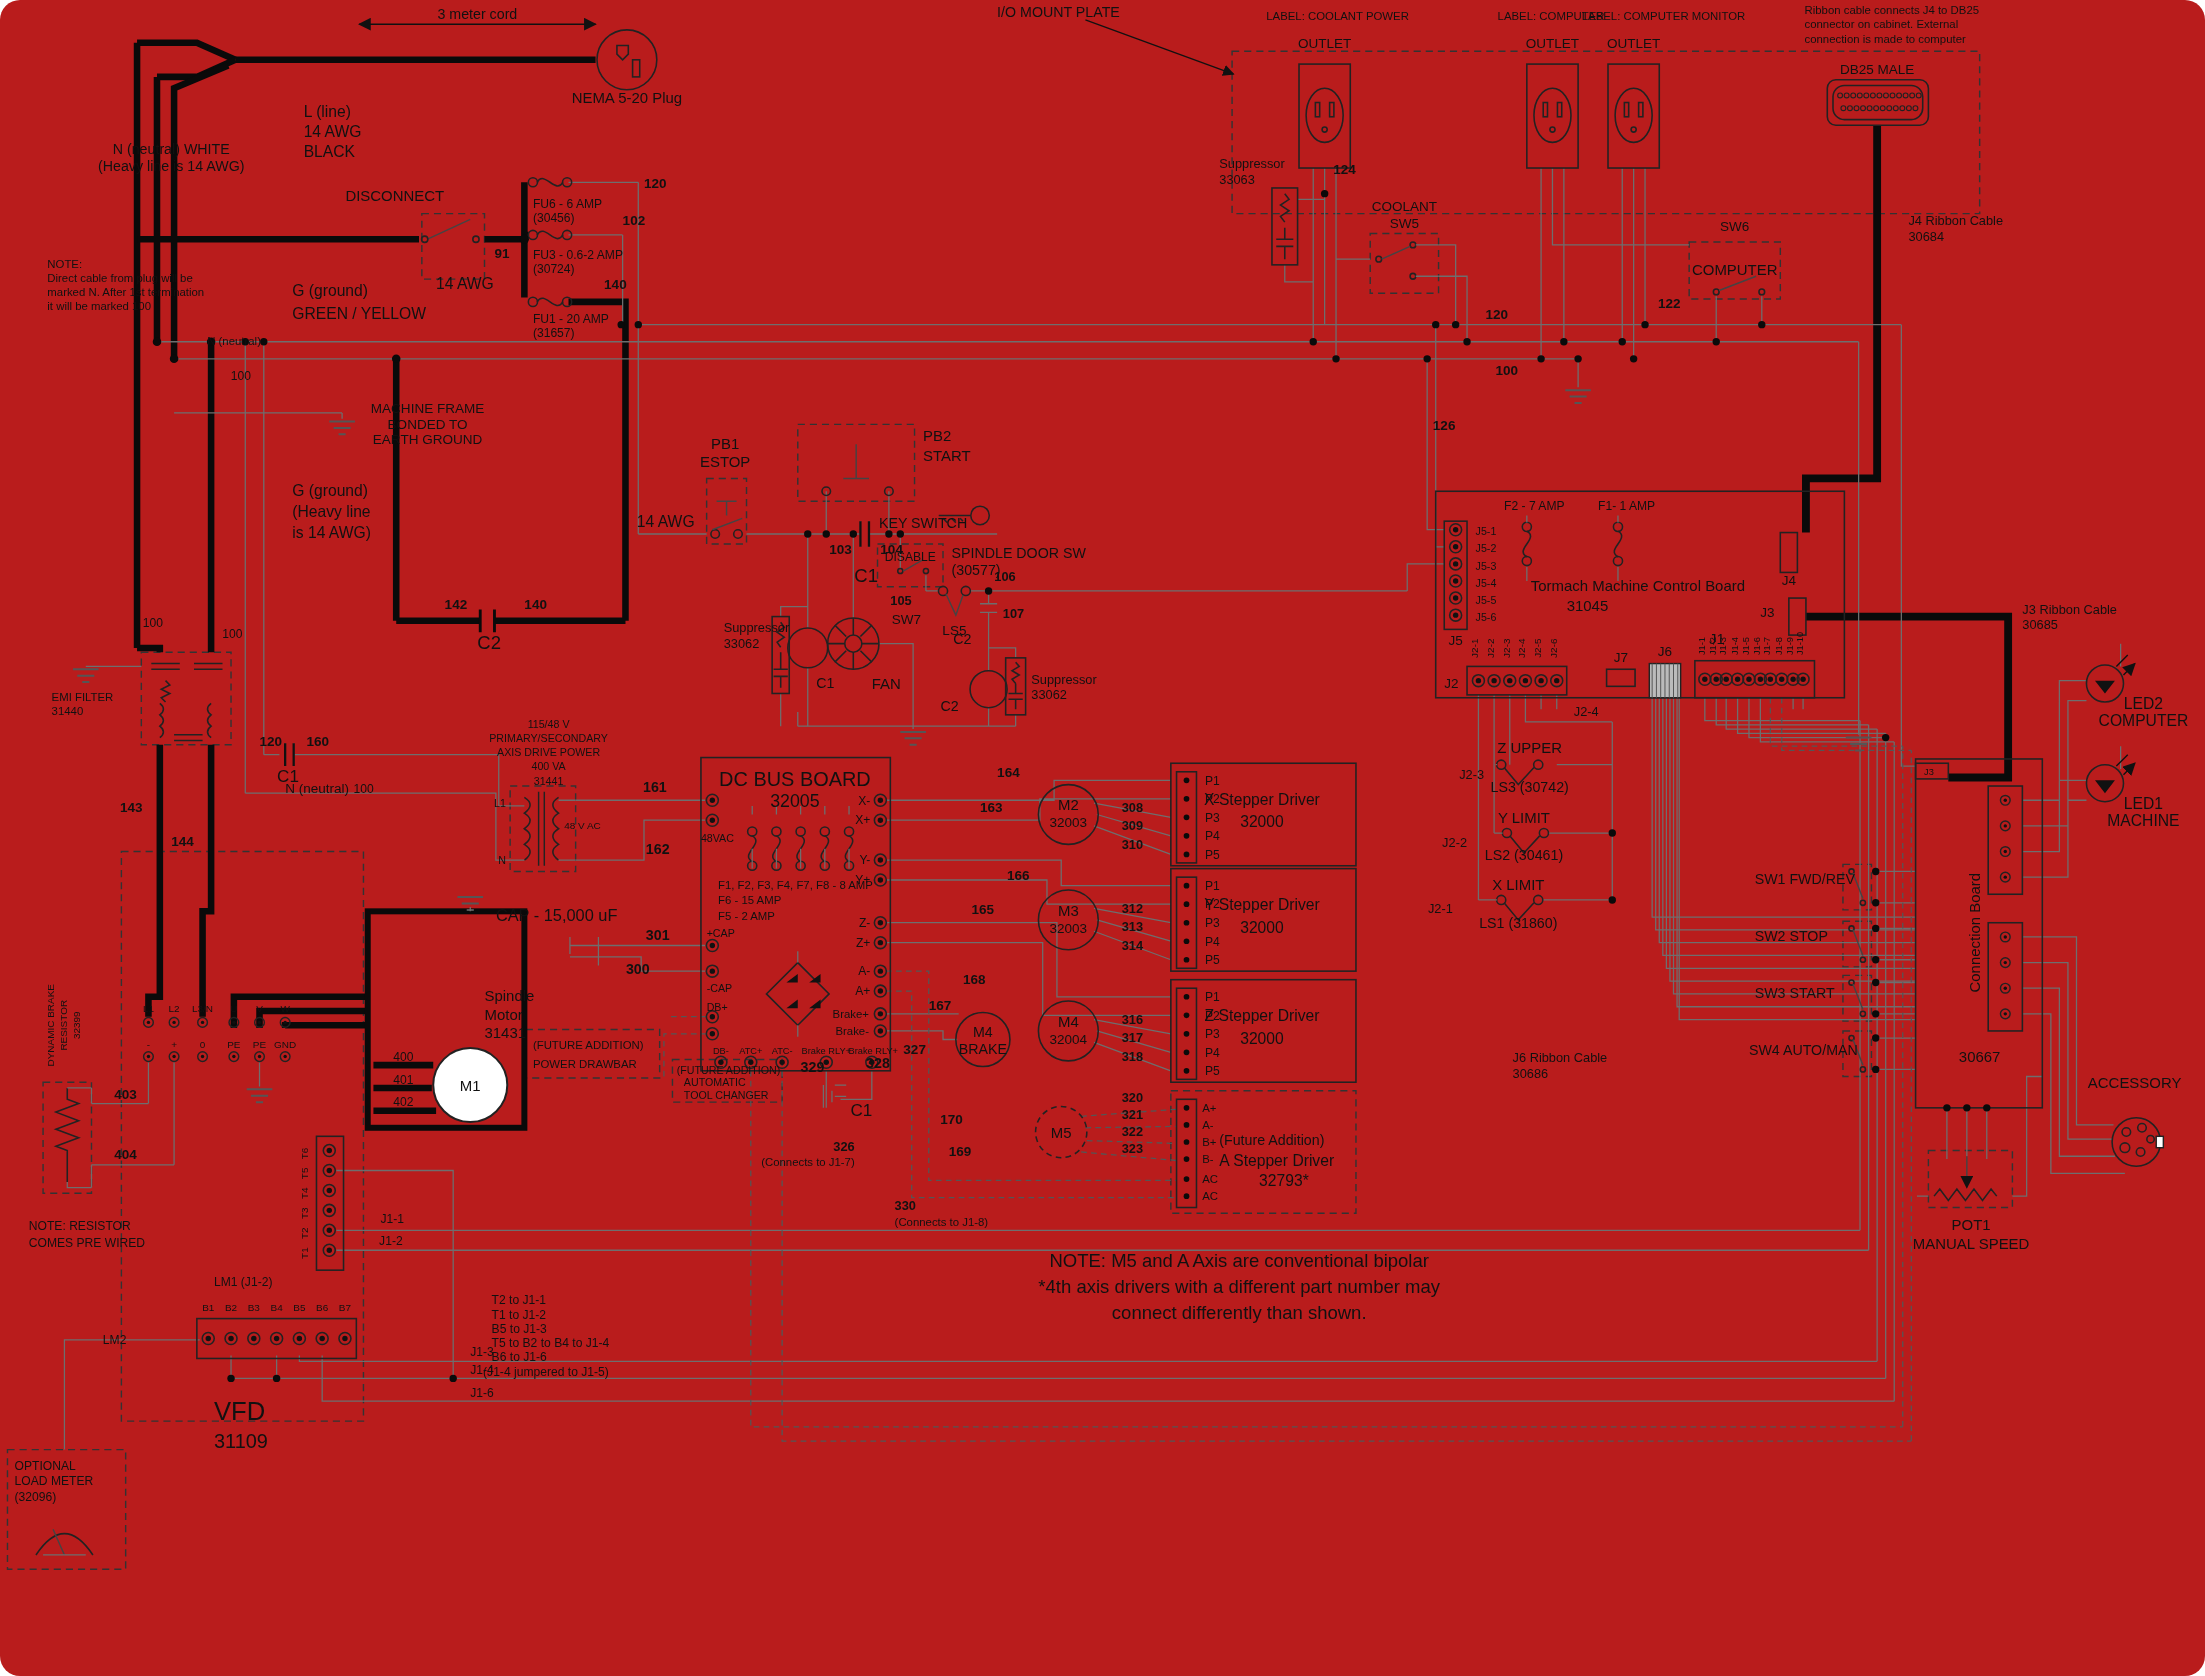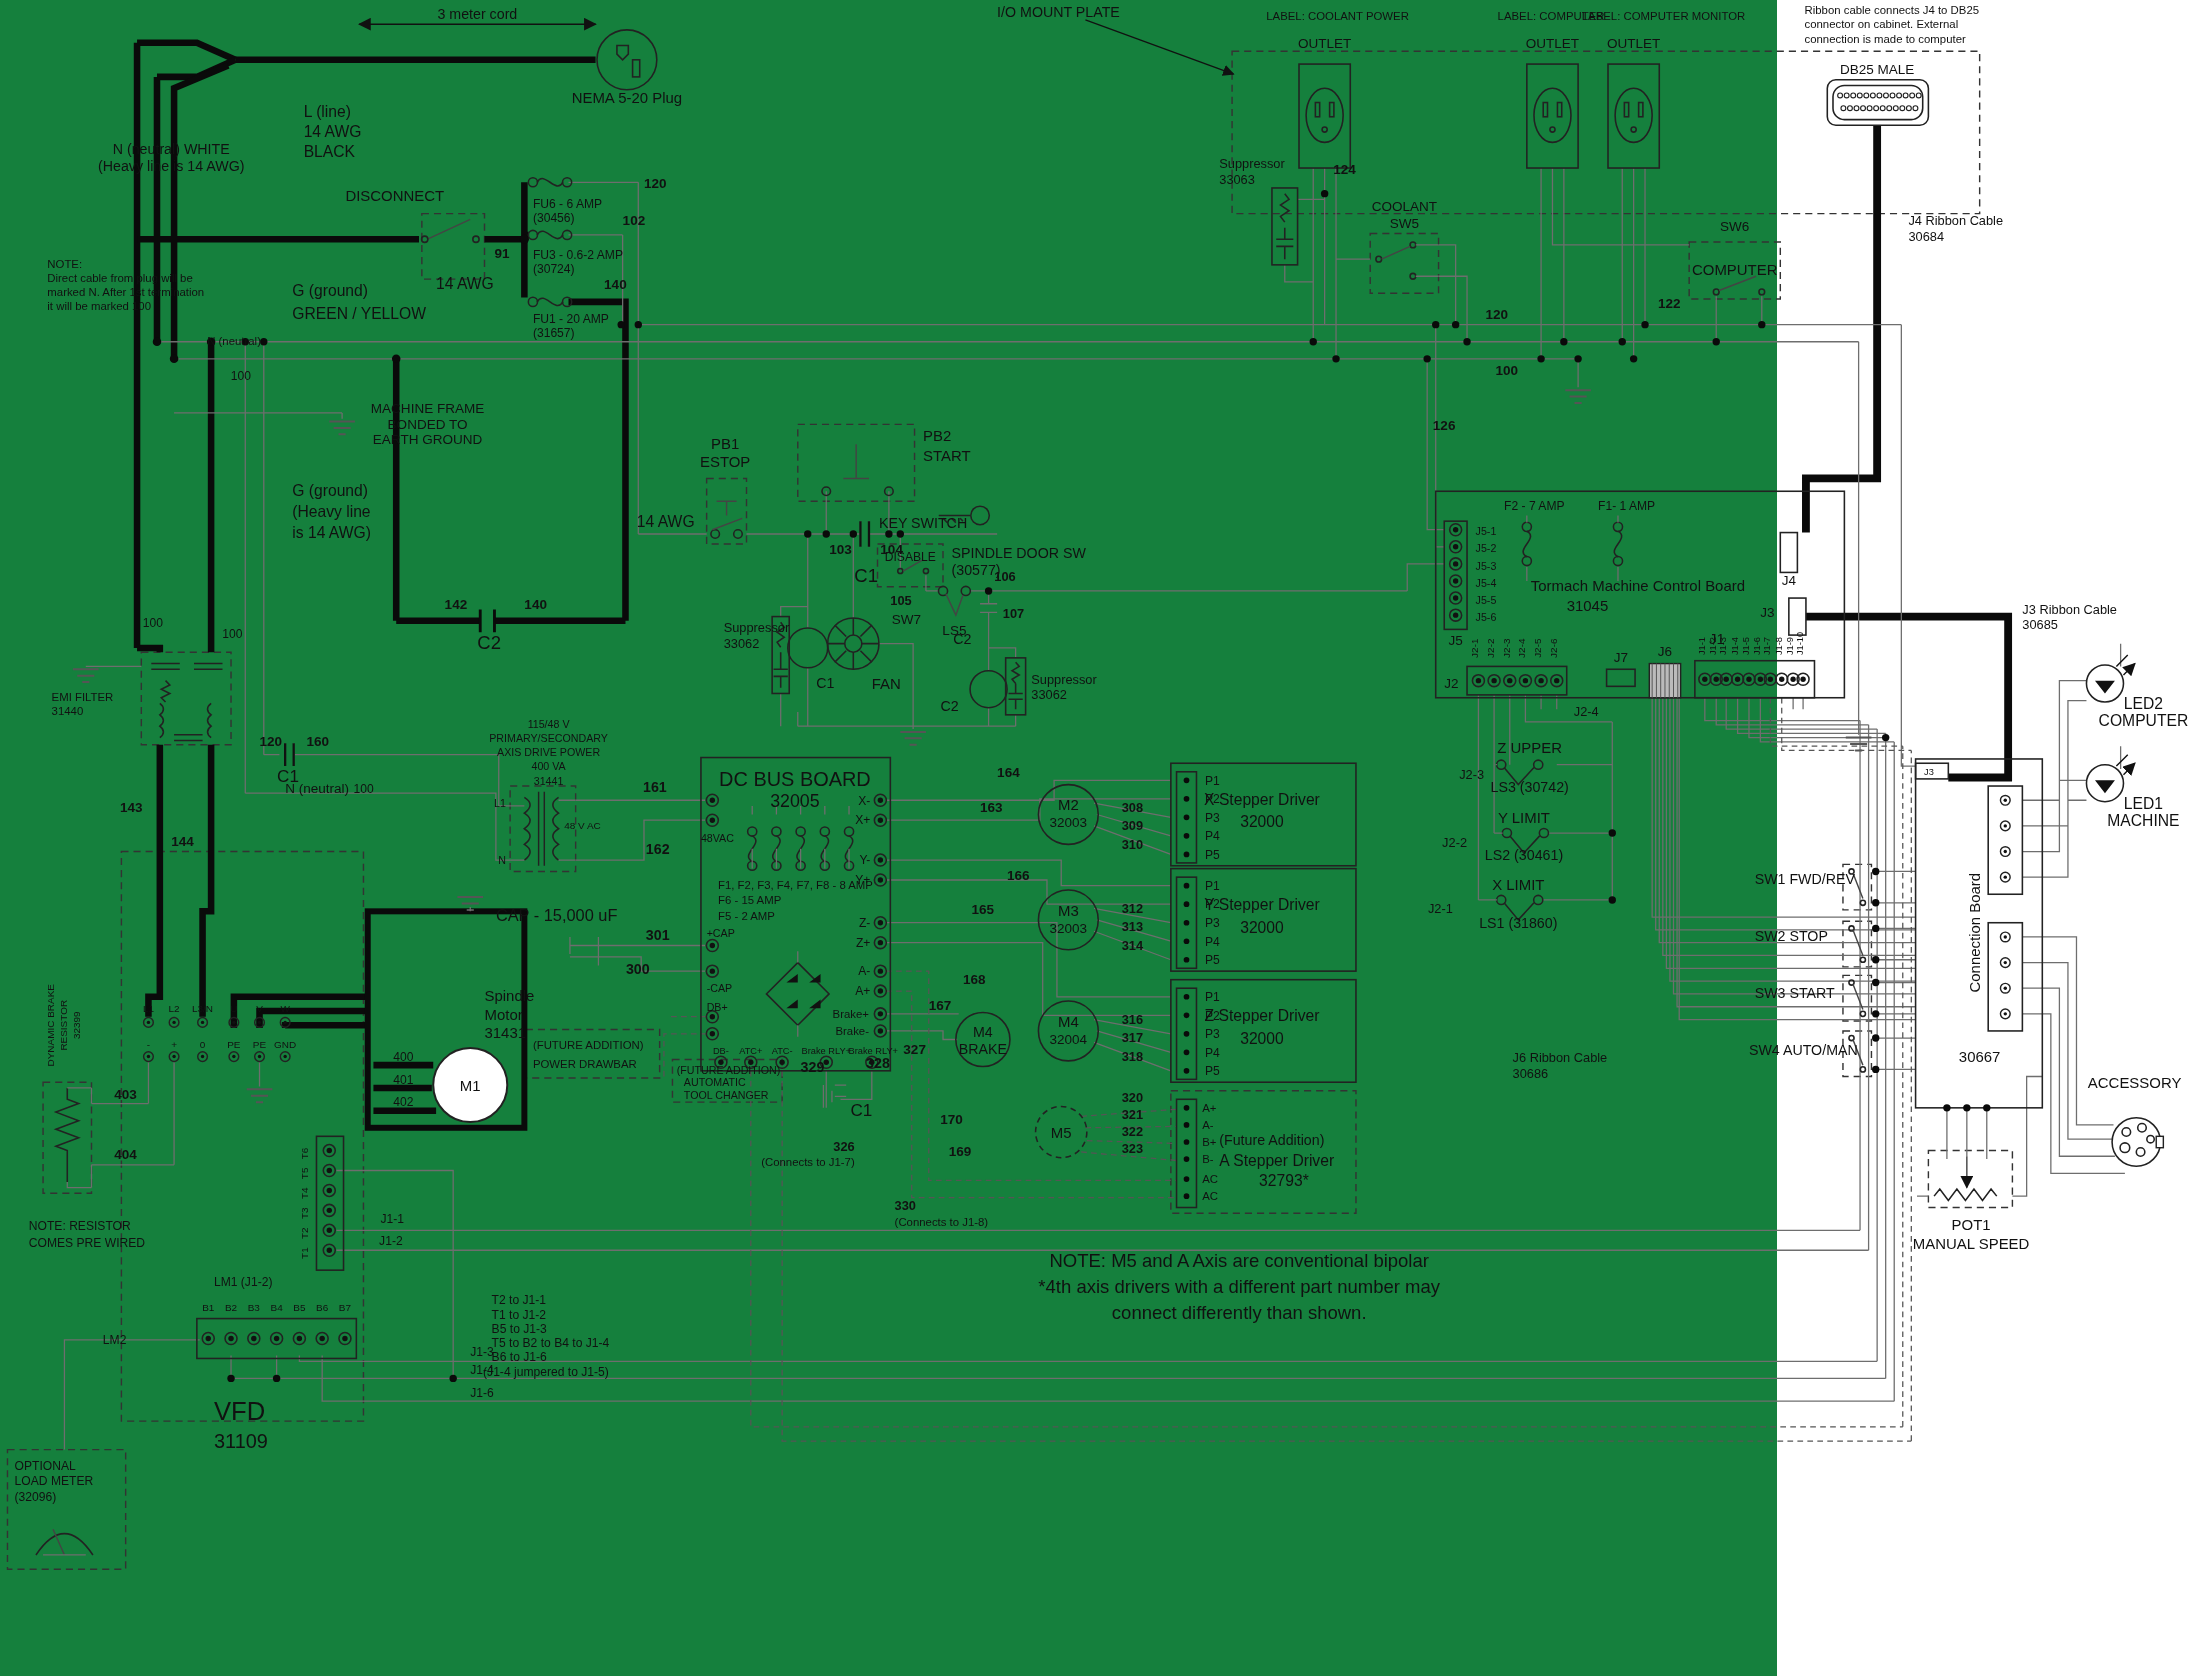--- a/index.html
+++ b/index.html
@@ -1,16 +1,16 @@
 <!DOCTYPE html>
 <html style="font-size:11px"><head>
 <meta charset="utf-8">
 <style>
   html,body{margin:0;padding:0;background:#ffffff;}
-  .canvas{width:1777px;height:1676px;background:#15803d;}
+  .canvas{width:2205px;height:1676px;background:#b91c1c;border-radius:20px;}
   svg text{font-family:"Liberation Sans","DejaVu Sans",sans-serif;fill:#111;}
   .thin{stroke:#6e6e6e;stroke-width:0.9;fill:none;}
   .thin2{stroke:#444;stroke-width:1;fill:none;}
   .heavy{stroke:#0a0a0a;stroke-width:4.6;fill:none;}
   .cable{stroke:#0a0a0a;stroke-width:5.5;fill:none;}
   .comp{stroke:#222;stroke-width:1.1;fill:none;}
   .dash{stroke:#333;stroke-width:1;fill:none;stroke-dasharray:5 3.5;}
   .dashthin{stroke:#555;stroke-width:0.9;fill:none;stroke-dasharray:4 3;}
   .dot{fill:#0a0a0a;stroke:none;}
 </style>

